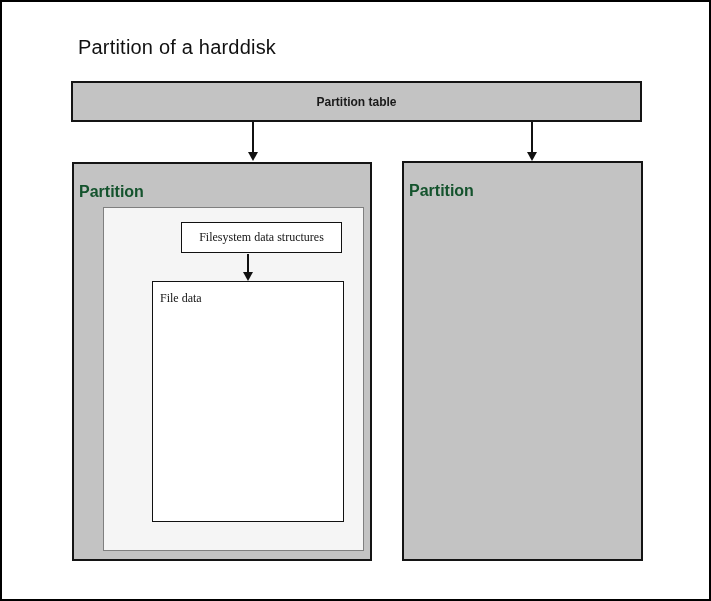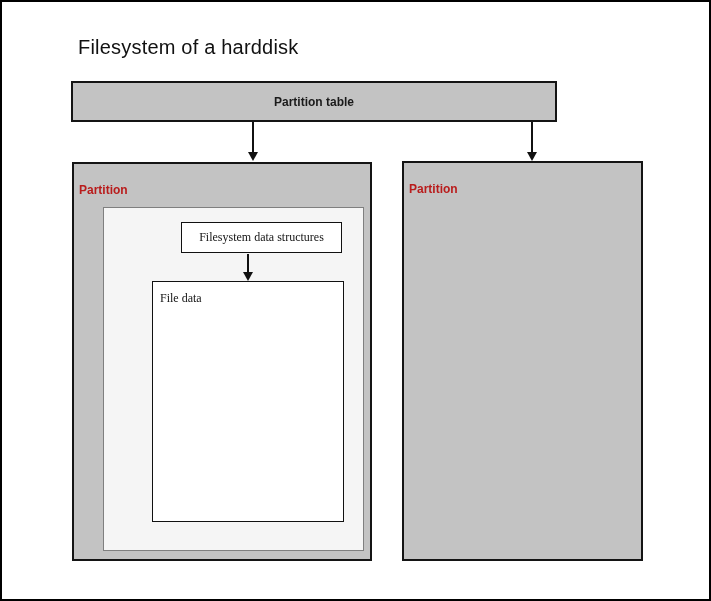--- a/index.html
+++ b/index.html
@@ -24,21 +24,21 @@
     font-weight: 400;
     color: #111111;
     letter-spacing: 0.2px;
   }
 
   .box { position: absolute; box-sizing: border-box; }
 
   .partition-table {
     left: 69px;
     top: 79px;
-    width: 486px;
+    width: 571px;
     height: 41px;
     background: #c3c3c3;
     border: 2px solid #141414;
     display: flex;
     align-items: center;
     justify-content: center;
   }
 
   .bold-label {
     font-size: 12px;
@@ -50,23 +50,23 @@
     background: #c3c3c3;
     border: 2px solid #141414;
   }
   .partition-left  { left: 70px;  top: 160px; width: 300px; height: 399px; }
   .partition-right { left: 400px; top: 159px; width: 241px; height: 400px; }
 
   .corner-label {
     position: absolute;
     left: 5px;
     top: 19px;
-    font-size: 12px;
+    font-size: 16px;
     font-weight: 700;
-    color: #b91c1c;
+    color: #14532d;
     white-space: nowrap;
   }
 
   .fs-region {
     position: absolute;
     left: 29px;
     top: 43px;
     width: 261px;
     height: 344px;
     box-sizing: border-box;
@@ -132,21 +132,21 @@
   .arrow-1 { left: 245px; top: 120px; height: 39px; }
   .arrow-2 { left: 524px; top: 120px; height: 39px; }
   
   .arrow-3 { left: 138px; top: 46px;  height: 27px; }
 </style>
 </head>
 <body>
 
 <div class="canvas">
 
-  <div class="diagram-title">Filesystem of a harddisk</div>
+  <div class="diagram-title">Partition of a harddisk</div>
 
   <div class="box partition-table">
     <span class="bold-label">Partition table</span>
   </div>
 
   <div class="varrow arrow-1">
     <div class="shaft"></div>
     <div class="head"></div>
   </div>
 

